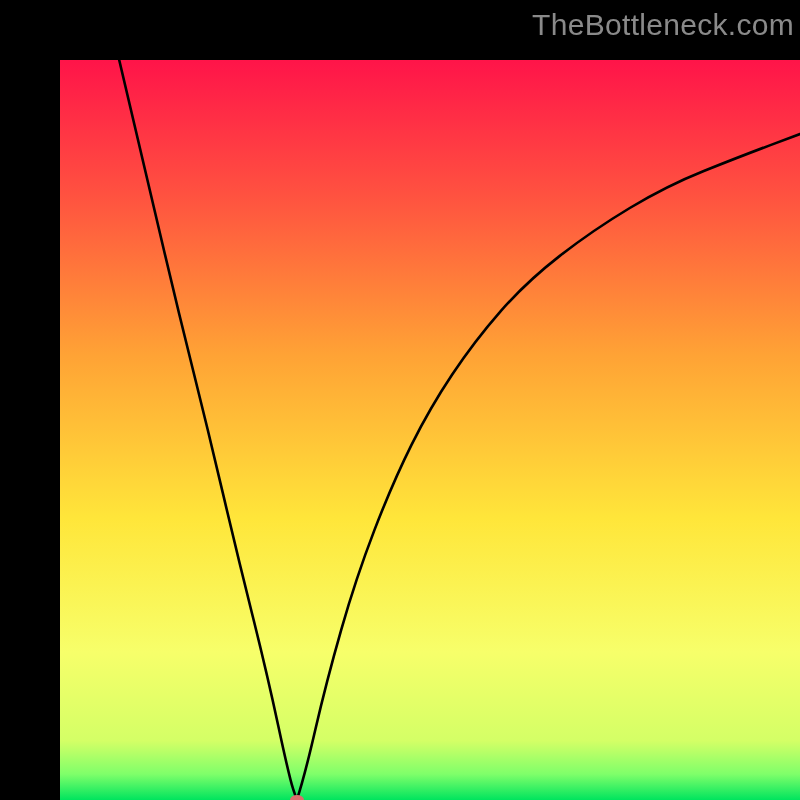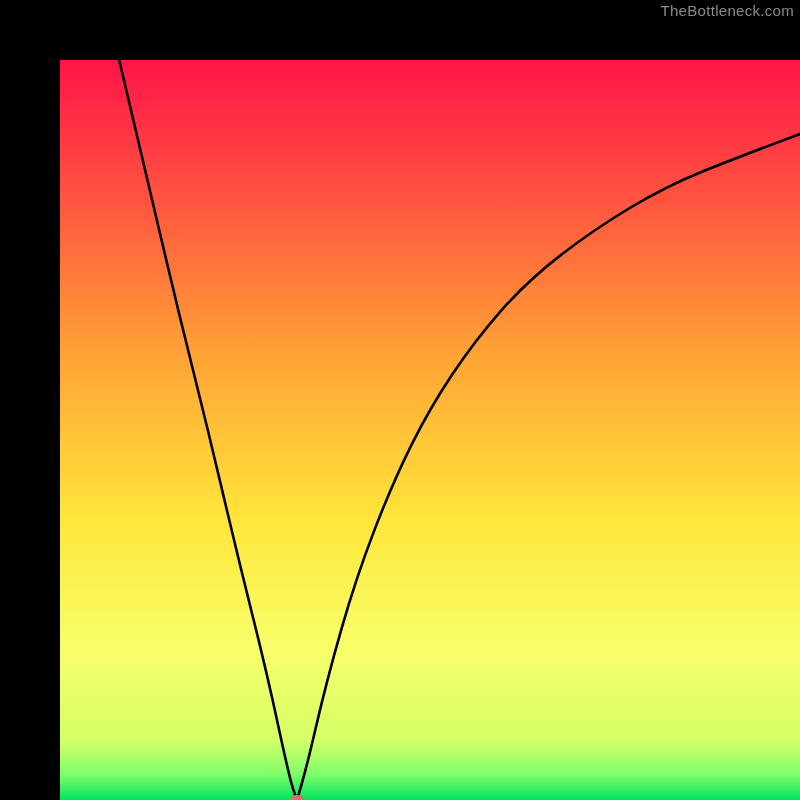--- a/index.html
+++ b/index.html
@@ -32,24 +32,24 @@
     inset: 0;
   }
   svg.curve {
     position: absolute;
     inset: 0;
     width: 740px;
     height: 740px;
   }
   .watermark {
     position: absolute;
-    top: 2px;
+    top: 8px;
     right: 6px;
     color: #8a8a8a;
-    font-size: 15px;
+    font-size: 30px;
     font-weight: 500;
     z-index: 10;
     letter-spacing: 0.3px;
   }
   .dot {
     position: absolute;
     width: 14px;
     height: 10px;
     border-radius: 50% / 50%;
     background: #db6d6d;

